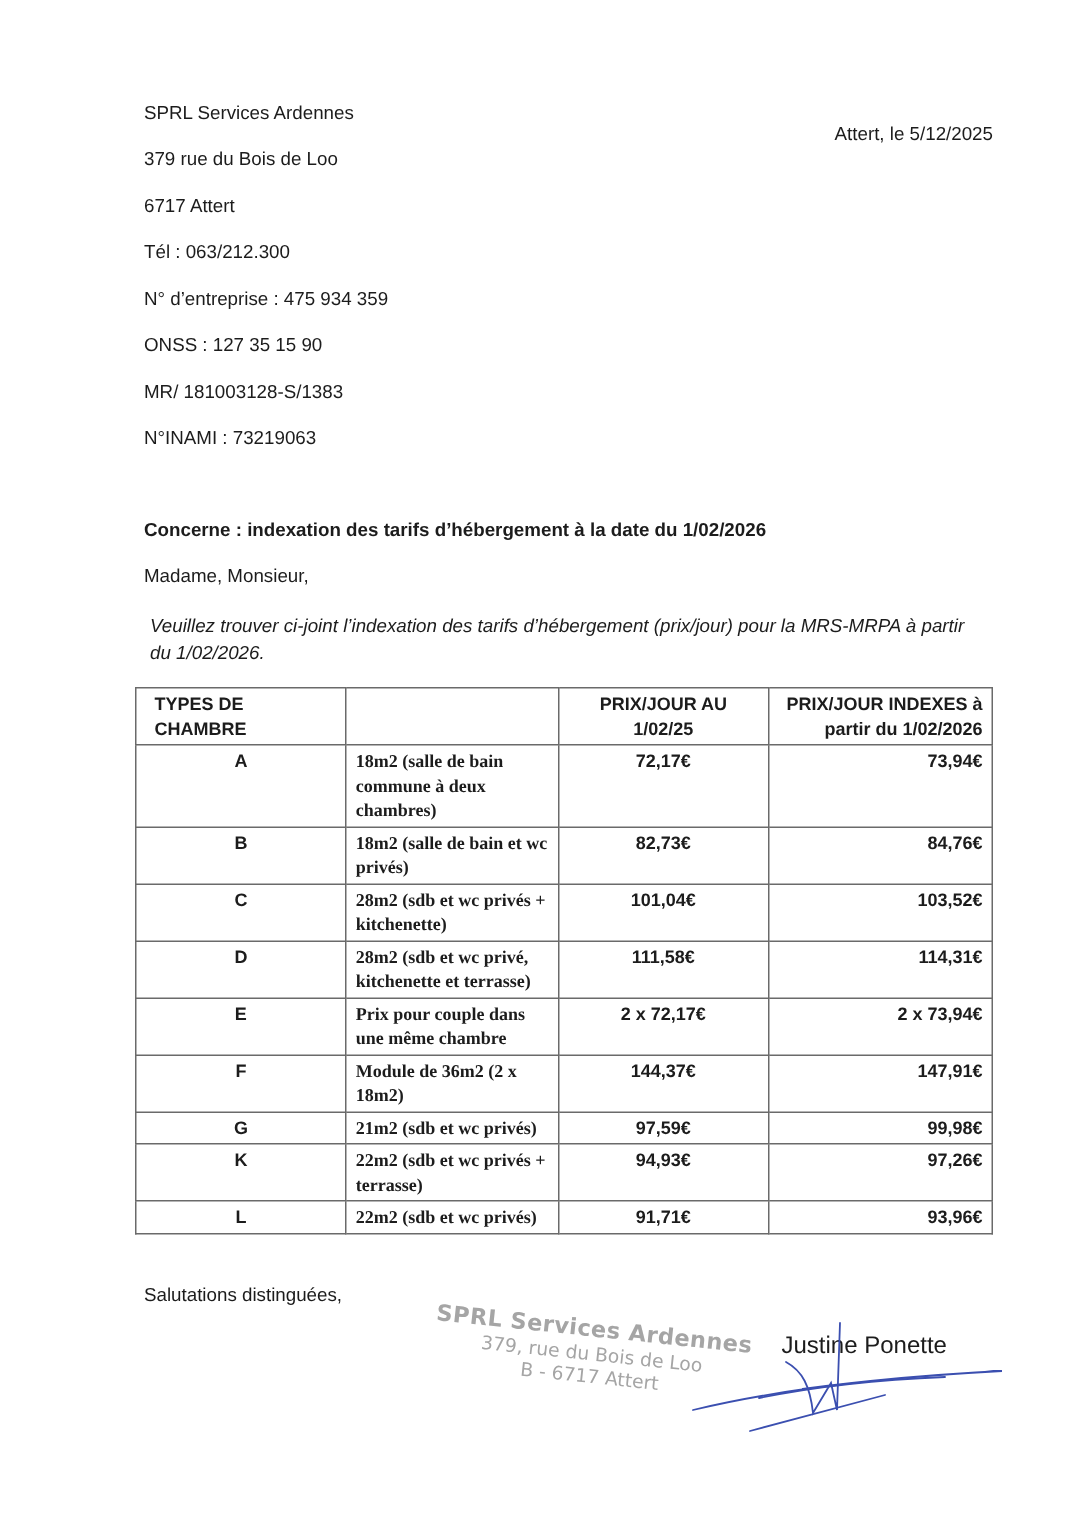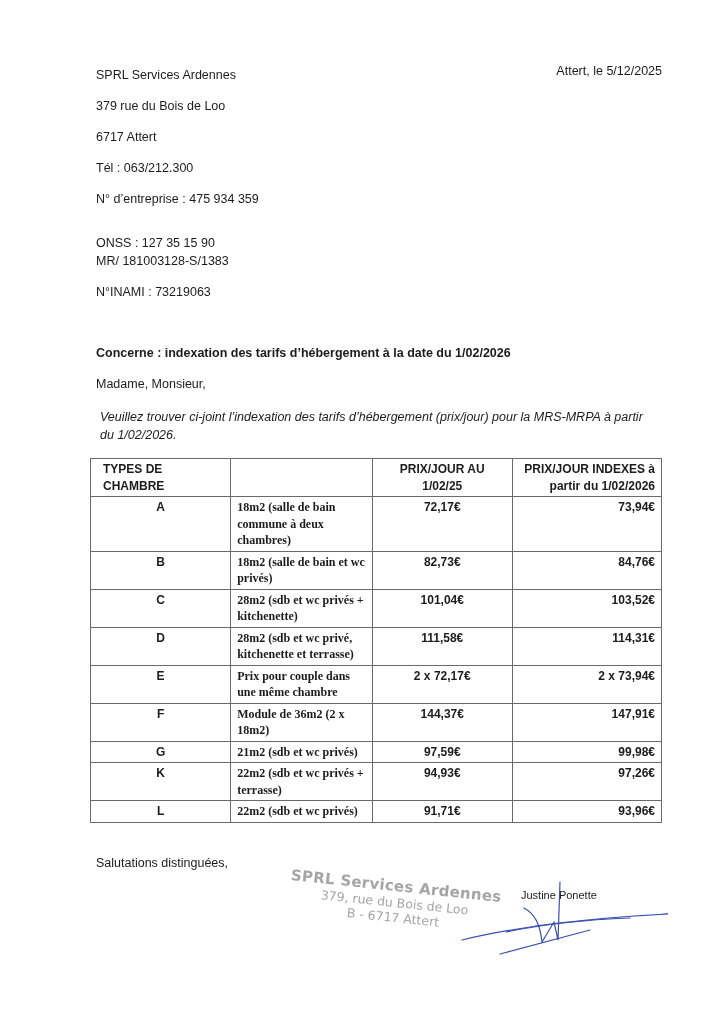--- a/index.html
+++ b/index.html
@@ -3,21 +3,21 @@
 <meta charset="utf-8">
 <style>
   html, body { margin: 0; padding: 0; background: #ffffff; }
   body {
     width: 724px; height: 1024px; position: relative; overflow: hidden;
     font-family: "Liberation Sans", sans-serif; color: #1c1c1c;
     font-size: 12.5px;
   }
   .abs { position: absolute; white-space: nowrap; }
   .hdr-line { left: 96px; }
-  .date { right: 62px; top: 64px; }
+  .date { right: 62px; top: 82px; }
   .bold { font-weight: bold; }
   .body-text { left: 100px; width: 560px; white-space: normal; line-height: 18px; font-style: italic; }
 
   table.rates {
     position: absolute; left: 90px; top: 458px; width: 572px;
     border-collapse: collapse; font-size: 12px; font-weight: bold;
   }
   table.rates td, table.rates th {
     border: 1px solid #6a6a6a; vertical-align: top; padding: 2px 6px 2px 6px;
     line-height: 16.5px;
@@ -30,33 +30,33 @@
   .c4 { width: 142px; text-align: right; }
 
   .closing { left: 96px; top: 856px; }
   .stamp {
     position: absolute; left: 292px; top: 866px; transform: rotate(6deg);
     transform-origin: left top; color: #a5a5a5; text-align: center;
     font-family: "DejaVu Sans", sans-serif;
   }
   .stamp .s1 { font-size: 15px; font-weight: bold; letter-spacing: 0.3px; }
   .stamp .s2, .stamp .s3 { font-size: 12.5px; line-height: 15px; }
-  .signer { left: 521px; top: 889px; font-size: 11px; }
+  .signer { left: 521px; top: 889px; font-size: 16px; }
   .signature { position: absolute; left: 440px; top: 880px; }
 </style>
 </head>
 <body>
 
 <div>
   <div class="abs hdr-line" style="top:68px">SPRL Services Ardennes</div>
   <div class="abs hdr-line" style="top:99px">379 rue du Bois de Loo</div>
   <div class="abs hdr-line" style="top:130px">6717 Attert</div>
   <div class="abs hdr-line" style="top:161px">Tél : 063/212.300</div>
   <div class="abs hdr-line" style="top:192px">N° d’entreprise : 475 934 359</div>
-  <div class="abs hdr-line" style="top:236px">ONSS : 127 35 15 90</div>
+  <div class="abs hdr-line" style="top:223px">ONSS : 127 35 15 90</div>
   <div class="abs hdr-line" style="top:254px">MR/ 181003128-S/1383</div>
   <div class="abs hdr-line" style="top:285px">N°INAMI : 73219063</div>
 </div>
 
 <div class="abs date">Attert, le 5/12/2025</div>
 
 <div class="abs hdr-line bold" style="top:346px">Concerne : indexation des tarifs d’hébergement à la date du 1/02/2026</div>
 <div class="abs hdr-line" style="top:377px">Madame, Monsieur,</div>
 <div class="abs body-text" style="top:408px">Veuillez trouver ci-joint l’indexation des tarifs d’hébergement (prix/jour) pour la MRS-MRPA à partir du 1/02/2026.</div>
 

